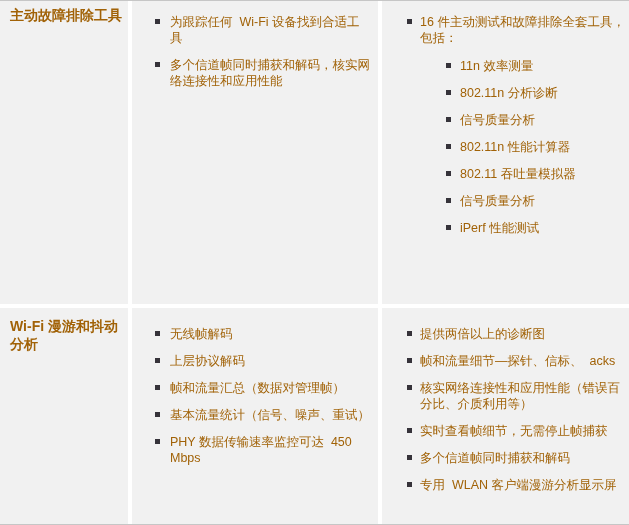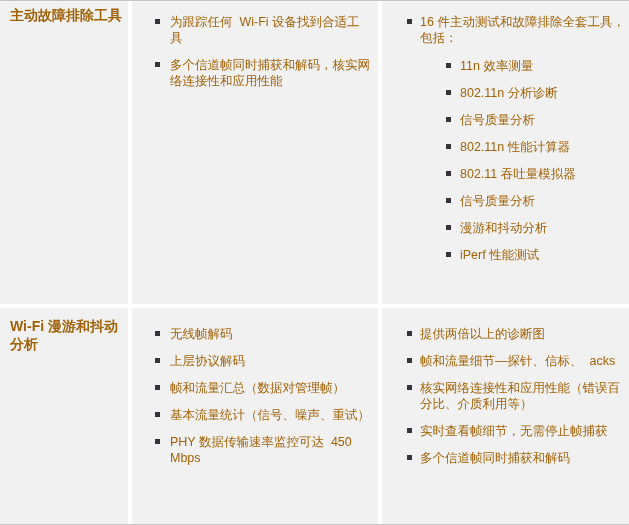--- a/index.html
+++ b/index.html
@@ -89,36 +89,37 @@
 
   <div class="cell header-cell">主动故障排除工具</div>
   <div class="cell list-cell col-a">
     <ul class="blist">
         <li><span>为跟踪任何  Wi-Fi 设备找到合适工具</span></li>
         <li><span>多个信道帧同时捕获和解码，核实网络连接性和应用性能</span></li>
       </ul>
   </div>
   <div class="cell list-cell col-b">
     <ul class="blist">
-        <li><span>16 件主动测试和故障排除全套工具，包括：</span><ul class="sublist"><li><span>11n 效率测量</span></li><li><span>802.11n 分析诊断</span></li><li><span>信号质量分析</span></li><li><span>802.11n 性能计算器</span></li><li><span>802.11 吞吐量模拟器</span></li><li><span>信号质量分析</span></li><li><span>漫游和抖动分析</span></li><li><span>iPerf 性能测试</span></li></ul></li>
+        <li><span>16 件主动测试和故障排除全套工具，包括：</span><ul class="sublist"><li><span>11n 效率测量</span></li><li><span>802.11n 分析诊断</span></li><li><span>信号质量分析</span></li><li><span>802.11n 性能计算器</span></li><li><span>802.11 吞吐量模拟器</span></li><li><span>信号质量分析</span></li><li><span>iPerf 性能测试</span></li></ul></li>
       </ul>
   </div>
 
   <div class="cell header-cell row2">Wi-Fi 漫游和抖动分析</div>
   <div class="cell list-cell row2 col-a">
     <ul class="blist">
         <li><span>无线帧解码</span></li>
         <li><span>上层协议解码</span></li>
         <li><span>帧和流量汇总（数据对管理帧）</span></li>
         <li><span>基本流量统计（信号、噪声、重试）</span></li>
         <li><span>PHY 数据传输速率监控可达  450 Mbps</span></li>
       </ul>
   </div>
   <div class="cell list-cell row2 col-b">
     <ul class="blist">
         <li><span>提供两倍以上的诊断图</span></li>
         <li><span>帧和流量细节—探针、信标、  acks</span></li>
         <li><span>核实网络连接性和应用性能（错误百分比、介质利用等）</span></li>
         <li><span>实时查看帧细节，无需停止帧捕获</span></li>
         <li><span>多个信道帧同时捕获和解码</span></li>
+        <li><span>专用  WLAN 客户端漫游分析显示屏</span></li>
       </ul>
   </div>
 </div>
 
 </body></html>

